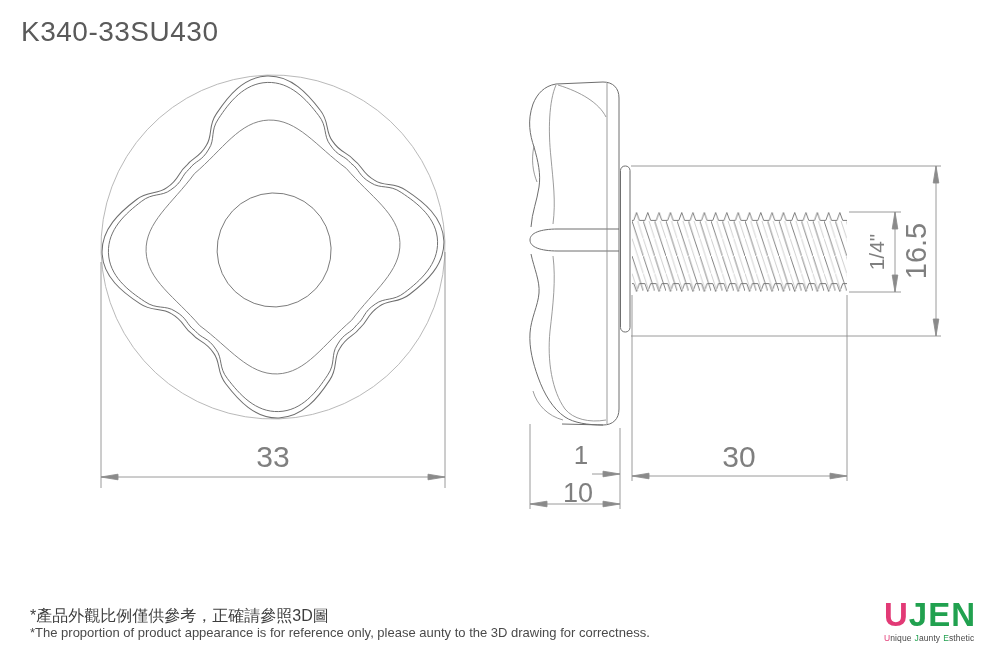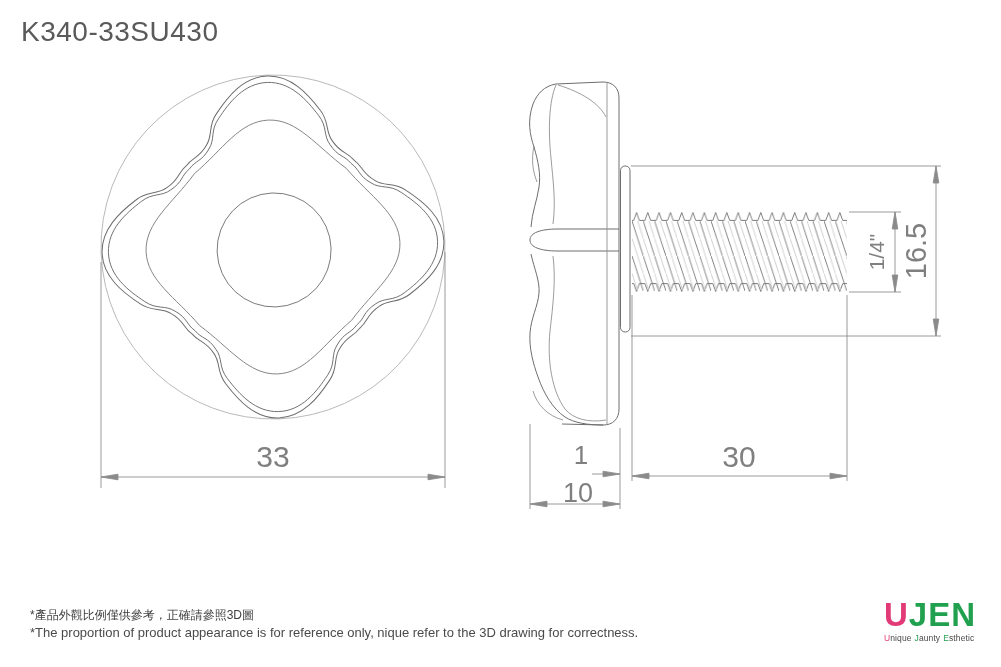--- a/index.html
+++ b/index.html
@@ -6,21 +6,21 @@
   .page{
     position:relative;width:975px;height:667px;background:#ffffff;
     font-family:"Liberation Sans", sans-serif;overflow:hidden;
   }
   .title{
     position:absolute;left:21px;top:16px;
     font-size:28px;color:#5a5a5a;letter-spacing:0.5px;font-weight:400;
   }
   .drawing{position:absolute;left:0;top:0;}
   .notes{position:absolute;left:30px;top:607px;color:#3e3e3e;}
-  .notes .zh{font-size:12px;line-height:17px;color:#3e3e3e;}
+  .notes .zh{font-size:16px;line-height:17px;color:#3e3e3e;}
   .notes .en{font-size:13px;line-height:17px;color:#4a4a4a;}
   .logo{position:absolute;left:884px;top:597px;width:112px;}
   .logo .mark{font-weight:bold;font-size:33px;line-height:36px;letter-spacing:1px;}
   .logo .u{color:#e23a76;}
   .logo .jen{color:#21a14f;text-align:center;}
   .logo .tag{font-size:8.5px;color:#4a4a4a;white-space:nowrap;letter-spacing:0.1px;margin-top:0px;}
   .logo .tag .w{margin-right:3px;}
   .logo .tag .pink{color:#e23a76;}
   .logo .tag .green{color:#21a14f;}
   svg text{fill:#7f7f7f;font-family:"Liberation Sans", sans-serif;}
@@ -147,21 +147,21 @@
     <text x="273" y="467" font-size="30" text-anchor="middle">33</text>
     <text x="581" y="464" font-size="26" text-anchor="middle">1</text>
     <text x="739" y="467" font-size="30" text-anchor="middle">30</text>
     <text x="578" y="502" font-size="27" text-anchor="middle">10</text>
     <text transform="translate(884,252) rotate(-90)" font-size="21" text-anchor="middle">1/4"</text>
     <text transform="translate(926,251) rotate(-90)" font-size="29" text-anchor="middle">16.5</text>
   </svg>
 
   <div class="notes">
     <div class="zh">*產品外觀比例僅供參考，正確請參照3D圖</div>
-    <div class="en">*The proportion of product appearance is for reference only, nique refer to the 3D drawing for correctness.</div>
+    <div class="en">*The proportion of product appearance is for reference only, please aunty to the 3D drawing for correctness.</div>
   </div>
 
   <div class="logo">
     <div class="mark"><span class="u">U</span><span class="jen">JEN</span></div>
     <div class="tag"><span class="w"><span class="pink">U</span><span>nique</span></span><span class="w"><span class="green">J</span><span>aunty</span></span><span class="w"><span class="green">E</span><span>sthetic</span></span><span class="w"><span class="pink">N</span><span>oble</span></span></div>
   </div>
 
 </div>
 
 </body></html>

